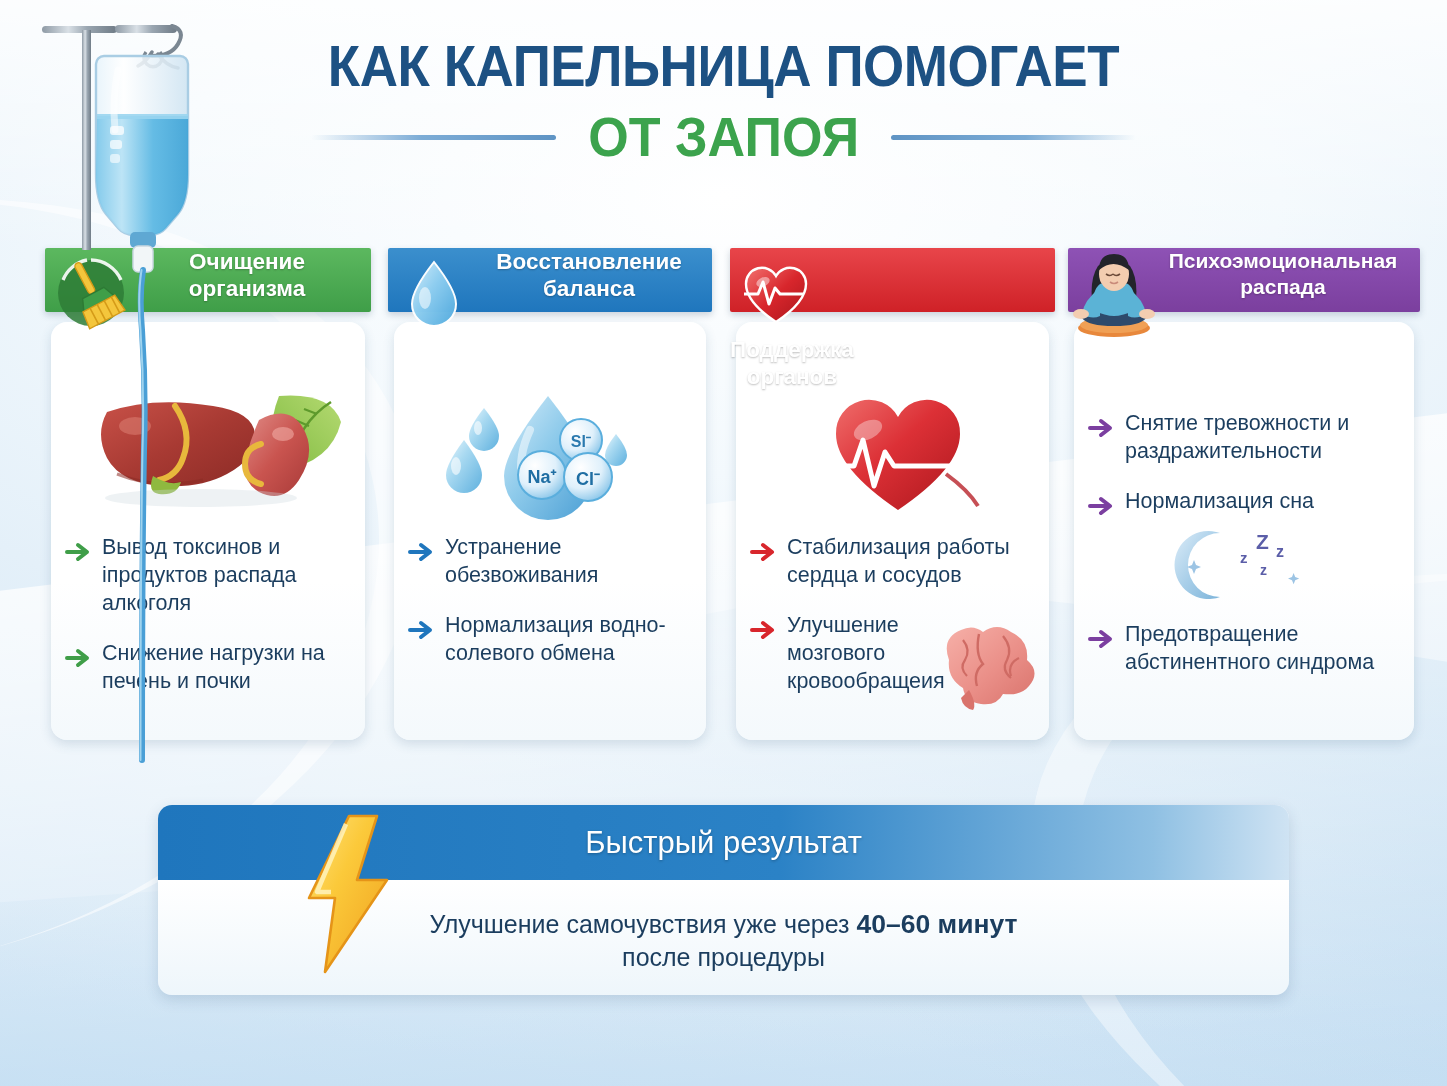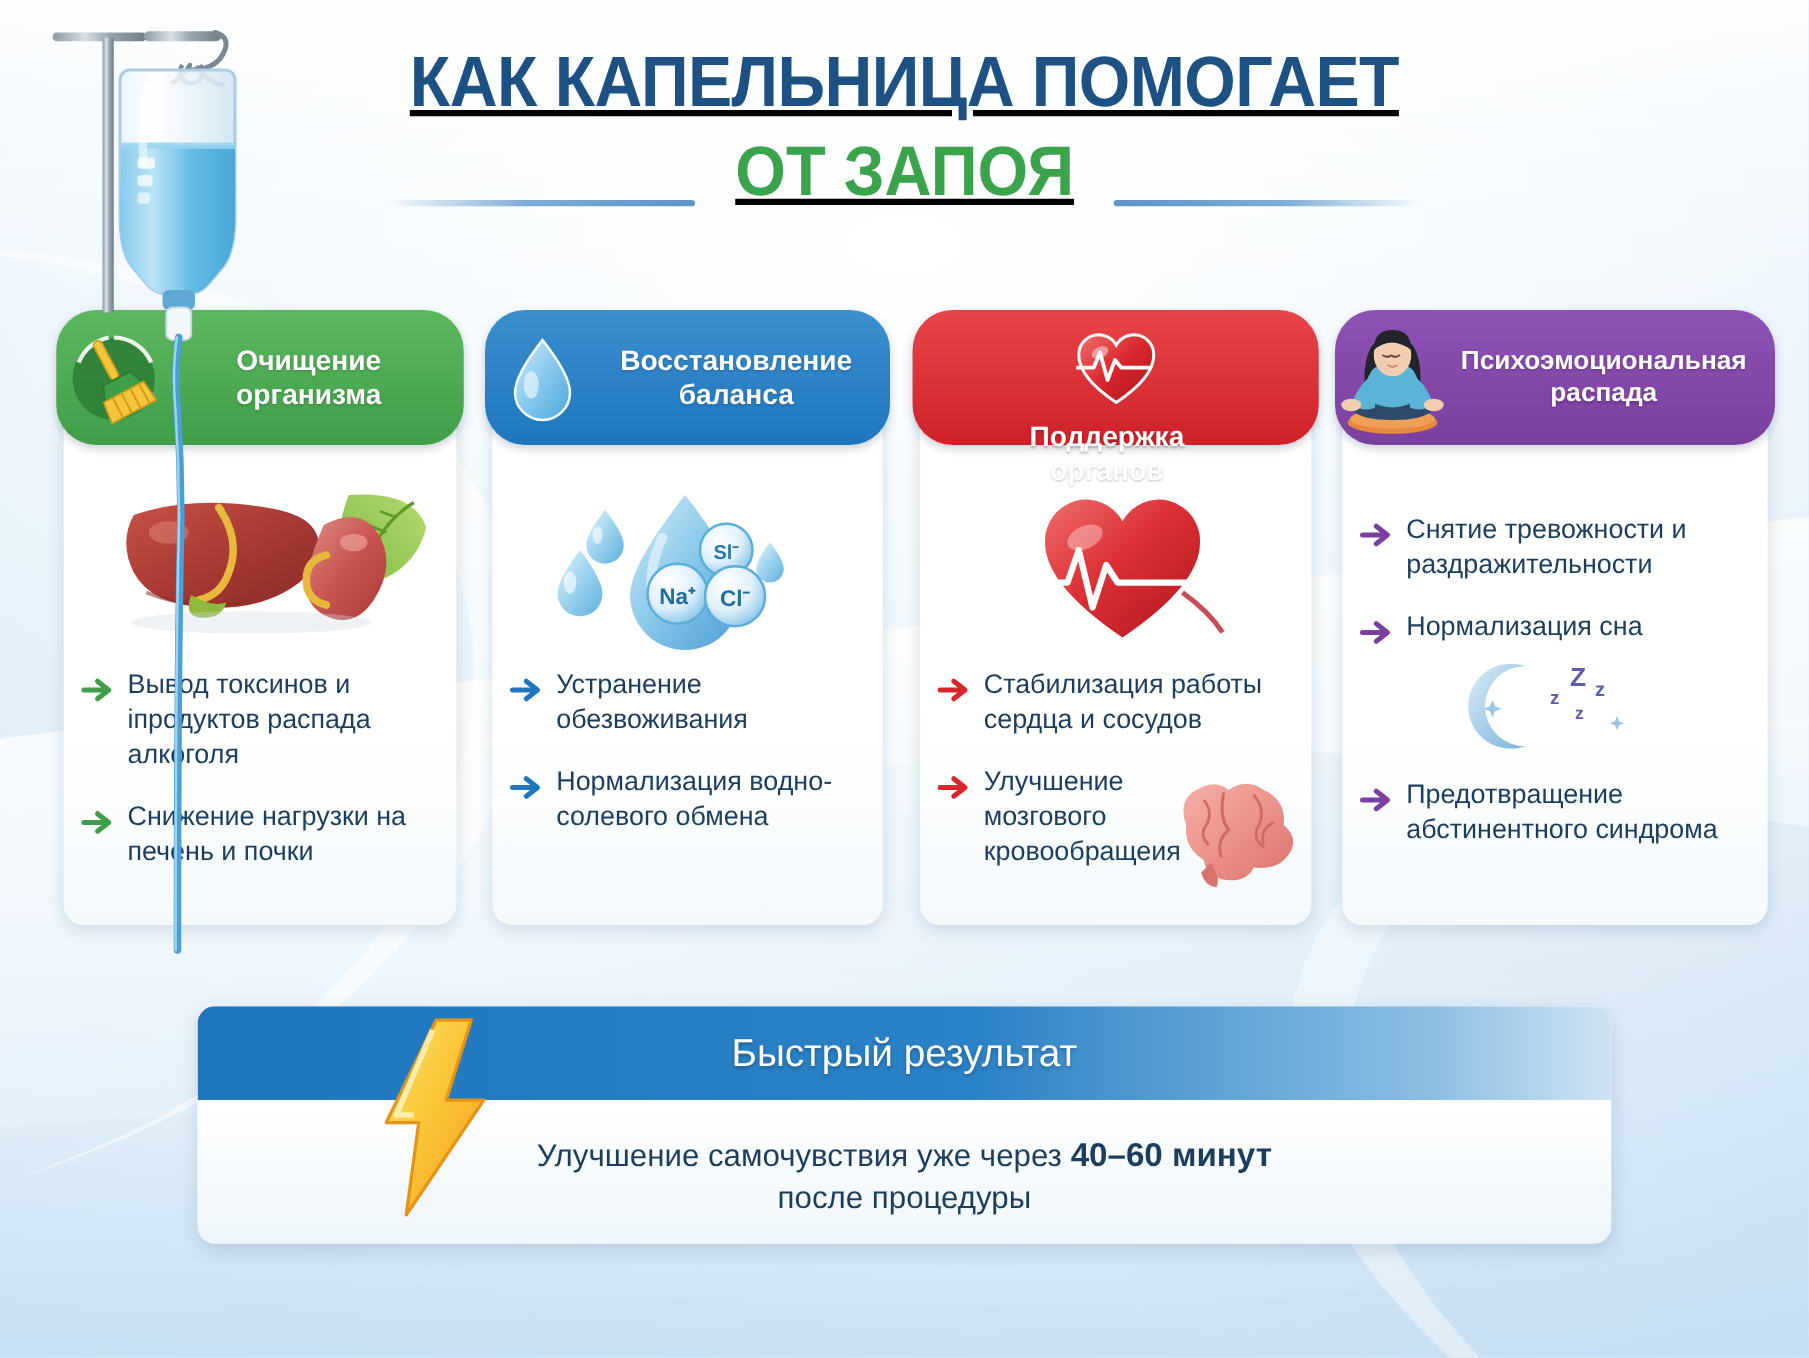--- a/index.html
+++ b/index.html
@@ -45,52 +45,52 @@
     border-left:48px solid rgba(255,255,255,.42);
     border-radius:100% 0 0 100% / 50% 0 0 50%;
     transform:rotate(14deg);
   }
   #bg .topglow {
     position:absolute; left:0; right:0; top:0; height:250px;
     background:linear-gradient(180deg, rgba(255,255,255,.85), rgba(255,255,255,0));
   }
 
   
-  #title-block { position:absolute; left:0; right:0; top:38px; z-index:4; text-align:center;text-decoration:underline; }
+  #title-block { position:absolute; left:0; right:0; top:38px; z-index:4; text-align:center; }
   #title-main {
     font-size:57px; font-weight:bold; color:#1d5183;
     letter-spacing:-0.5px; line-height:1.0;
     font-family:"Liberation Sans", sans-serif;
     transform:scaleX(.93); transform-origin:center;
     text-shadow:0 2px 3px rgba(255,255,255,.9);
   }
   #title-row {
-    margin-top:14px; display:flex; align-items:flex-end; justify-content:center; gap:0px;
+    margin-top:14px; display:flex; align-items:center; justify-content:center; gap:0px;
   }
   #title-sub {
     font-size:56px; font-weight:bold; color:#3ca34d;
     line-height:1.0; transform:scaleX(.93);
     padding:0 22px;
     text-shadow:0 2px 3px rgba(255,255,255,.9);
   }
   .rule {
     height:5px; width:245px; border-radius:3px;
     background:linear-gradient(90deg, rgba(124,172,214,0), #7cacd6 45%, #5f94c4);
   }
   .rule.right { background:linear-gradient(270deg, rgba(124,172,214,0), #7cacd6 45%, #5f94c4); }
 
   
   #iv { position:absolute; left:22px; top:4px; width:230px; height:770px; z-index:5; pointer-events:none; }
 
   
   #cards { position:absolute; left:0; top:248px; width:1447px; height:495px; z-index:3; }
   .card { position:absolute; top:0; height:492px; }
   .card-head {
-    position:relative; height:108px; border-radius:32px;
-    display:flex; align-items:center; z-index:3;
+    position:relative; height:64px; border-radius:2px;
+    display:flex; align-items:flex-start; z-index:3;
     box-shadow:0 3px 7px rgba(30,60,90,.22);
     overflow:visible;
   }
   .card-head .hicon {
     width:92px; min-width:92px; height:88px; position:relative;
   }
   .card-head .htext {
     color:#fff; font-weight:bold; font-size:22.5px; line-height:1.22;
     text-align:center; flex:1; padding-right:14px;
     text-shadow:0 1px 2px rgba(0,0,0,.25);

